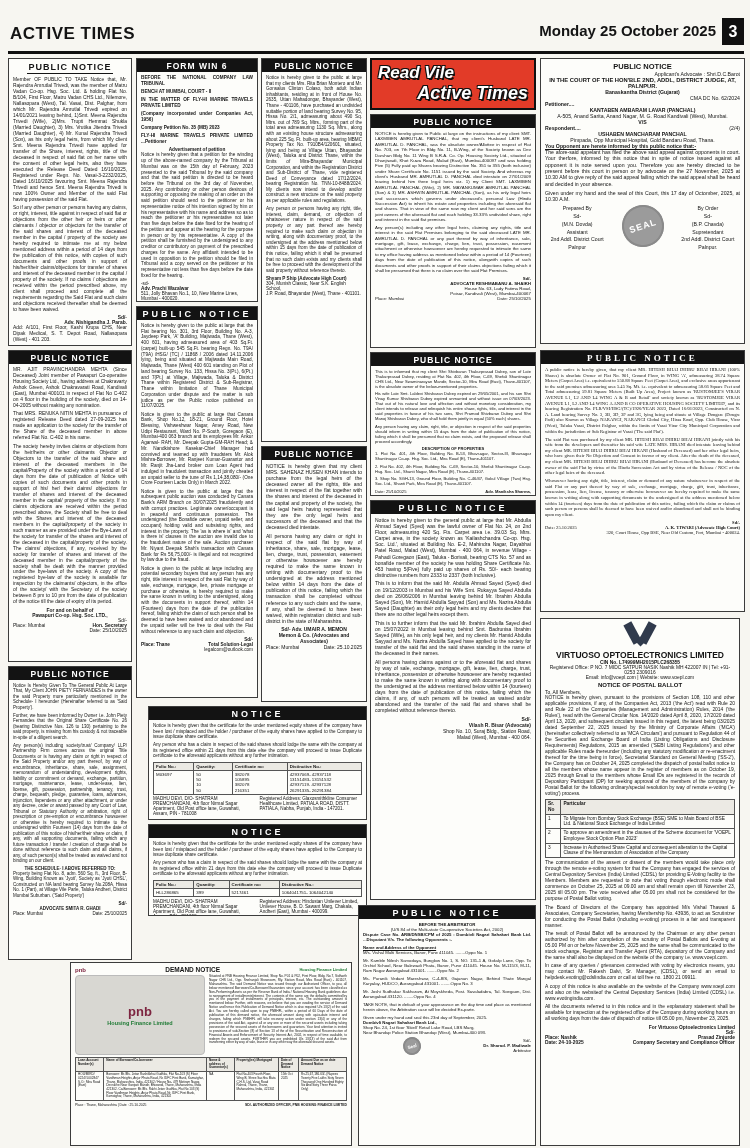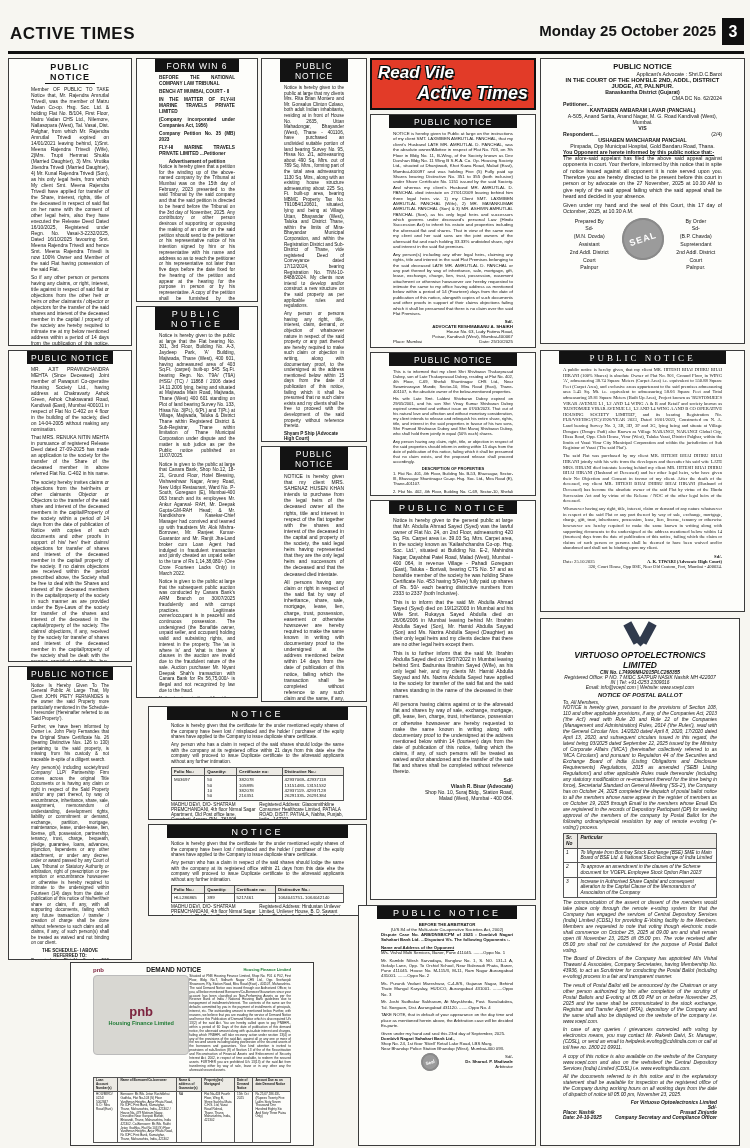--- a/index.html
+++ b/index.html
@@ -4,22 +4,22 @@
 <style>
   html,body{margin:0;padding:0;background:#dedbd4;}
   #page{position:relative;width:750px;height:1148px;background:#f7f6f1;font-family:"Liberation Sans",sans-serif;color:#141414;overflow:hidden;}
   
   .masthead{position:absolute;left:0;top:0;width:750px;height:54px;}
   .mast-name{position:absolute;left:10px;top:24px;font-size:17px;font-weight:800;letter-spacing:.5px;font-family:"Liberation Sans",sans-serif;}
   .mast-date{position:absolute;right:34px;top:22px;font-size:15px;font-weight:800;}
   .mast-page{position:absolute;right:6px;top:18px;width:22px;height:27px;background:#101010;color:#fff;font-weight:800;font-size:16px;display:flex;align-items:center;justify-content:center;}
   .mast-rule{position:absolute;left:8px;right:6px;top:51px;height:3px;background:#101010;}
   
-  .notice{position:absolute;background:#fdfdfa;border:1px solid #3c3c3c;padding:3px 22px;box-sizing:border-box;overflow:hidden;}
-  .bar{background:#131313;color:#fff;text-align:center;font-weight:400;font-size:8.5px;letter-spacing:1px;padding:1.5px 0;margin:-3px -4px 3px -4px;}
+  .notice{position:absolute;background:#fdfdfa;border:1px solid #3c3c3c;padding:3px 4px;box-sizing:border-box;overflow:hidden;}
+  .bar{background:#131313;color:#fff;text-align:center;font-weight:700;font-size:8.5px;letter-spacing:1px;padding:1.5px 0;margin:-3px -4px 3px -4px;}
   .bar.outline{letter-spacing:3px;font-size:9px;}
   .plainhead{text-align:center;font-weight:800;font-size:9px;letter-spacing:1px;border-bottom:1.5px solid #141414;margin:0 14px 3px 14px;padding-bottom:1px;}
   .p{margin:0 0 2.5px 0;text-align:justify;line-height:1.22;}
   .ctr{text-align:center;}
   .rt{text-align:right;}
   .b{font-weight:800;}
   .flexrow{display:flex;justify-content:space-between;align-items:flex-start;}
   table{border-collapse:collapse;width:100%;}
   td,th{border:0.5px solid #555;padding:1px 2px;vertical-align:top;text-align:left;line-height:1.2;white-space:pre-line;}
   th{font-weight:800;background:#eceae4;}
@@ -333,21 +333,21 @@
         <p class="p">Whosoever having any right, title, interest, claim or demand of any nature whatsoever in respect of the said Flat or any part thereof by way of sale, exchange, mortgage, charge, gift, trust, inheritance, possession, lease, lien, license, tenancy or otherwise howsoever are hereby required to make the same known in writing along with supporting documents to the undersigned at the address mentioned below within 14 (fourteen) days from the date of publication of this notice, failing which the claim or claims of such person or persons shall be deemed to have been waived and/or abandoned and shall not be binding upon my client.</p>
       </div>
     <div class="rt b">Sd/-</div>
     <div class="flexrow">
       <span>Date: 25.10.2025</span>
       <span class="b">A. K. TIWARI (Advocate High Court)</span>
     </div>
     <div class="rt">320, Court House, Opp BSE, Near Old Custom, Fort, Mumbai - 400024.</div>
   </section>
 
-  <section class="notice" style="left:540px;top:618px;width:200px;height:528px;font-size:4.9px;font-style:italic;">
+  <section class="notice" style="left:540px;top:618px;width:200px;height:528px;font-size:4.9px;">
     <div class="vlogo">
         <span class="la"></span>
         <span class="lb"></span>
         <span class="ld"></span>
       </div>
     <div class="ctr b" style="font-size:8.5px;">VIRTUOSO OPTOELECTRONICS LIMITED</div>
     <div class="ctr b">CIN No. L74999MH2015PLC268355</div>
     <div class="ctr">Registered Office: P NO. 7 MIDC SATPUR NASIK Nashik MH 422007 IN | Tel: +91-0253 2309016</div>
     <div class="ctr">Email: info@voepl.com | Website: www.voepl.com</div>
     <div class="ctr b" style="font-size:6px;margin:2px 0;">NOTICE OF POSTAL BALLOT</div>
@@ -390,21 +390,21 @@
     <div class="flexrow">
       <span class="b">Place: Nashik</span>
       <span class="b">Prasad Zinjurde</span>
     </div>
     <div class="flexrow">
       <span class="b">Date: 24-10-2025</span>
       <span class="b">Company Secretary and Compliance Officer</span>
     </div>
   </section>
 
-  <section class="notice" style="left:70px;top:962px;width:244px;height:184px;font-size:3.4px;">
+  <section class="notice" style="left:70px;top:962px;width:282px;height:184px;font-size:3.4px;">
     <div class="flexrow" style="align-items:center;margin-bottom:2px;">
       <span class="b" style="font-size:6px;color:#7d2540;">pnb</span>
       <span class="b" style="font-size:6.5px;">DEMAND NOTICE</span>
       <span style="font-size:4px;color:#1e7a34;font-weight:800;">Housing Finance Limited</span>
     </div>
     <div class="flexrow">
       <div class="pnbpanel" style="width:128px;height:78px;">
         <div class="pnb-word">pnb</div>
         <div class="pnb-sub">Housing Finance Limited</div>
       </div>

